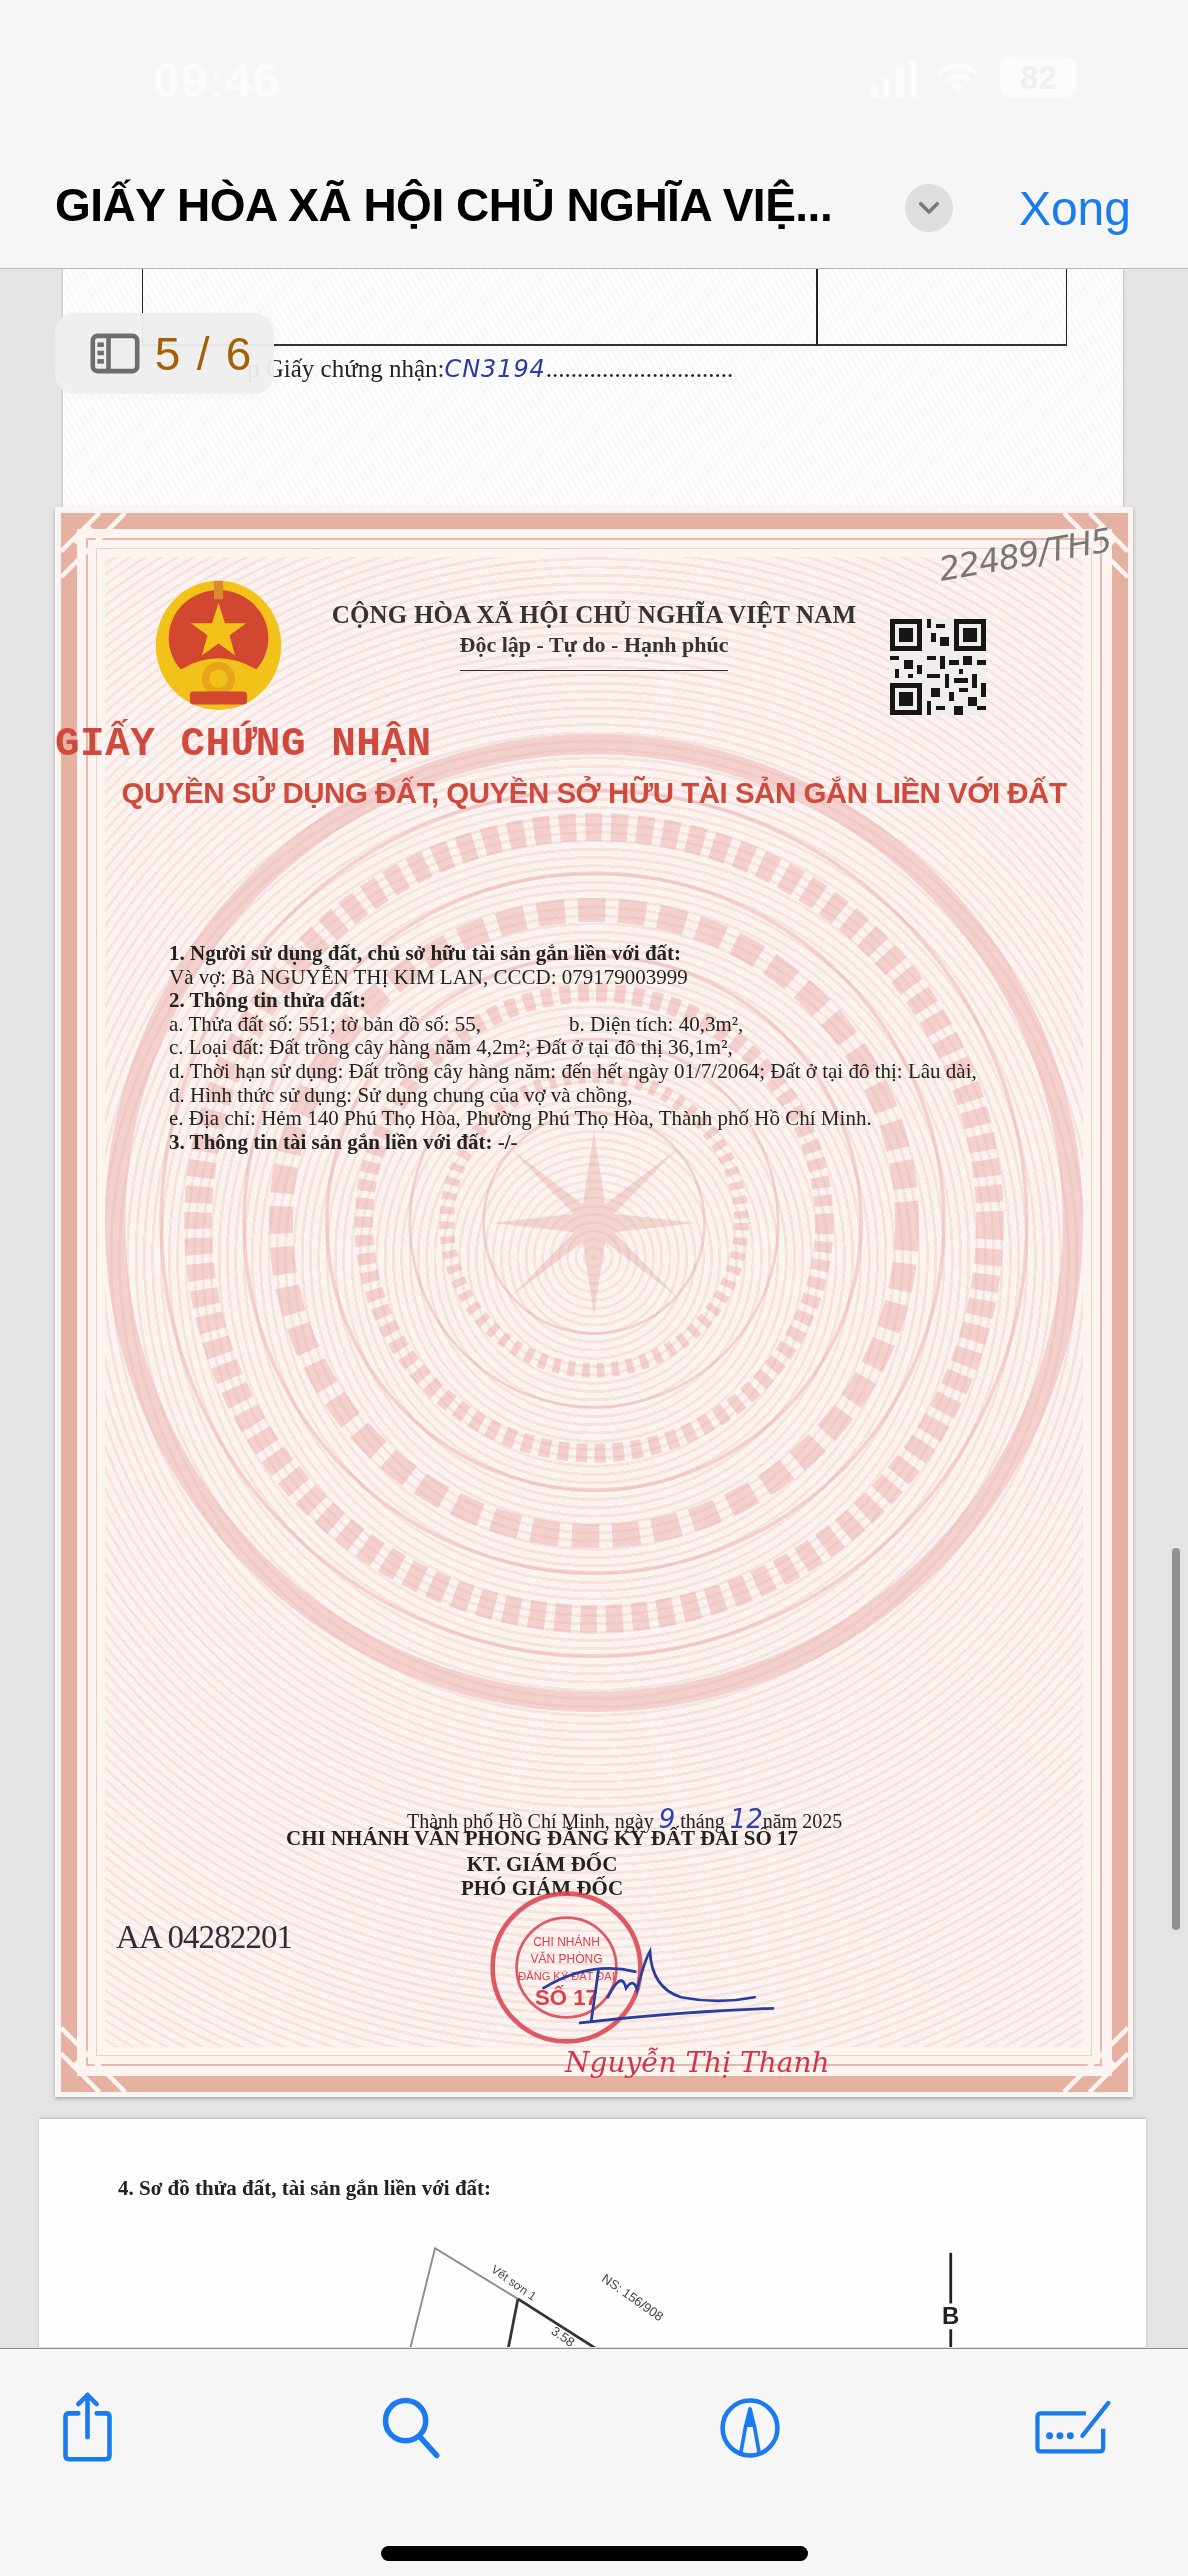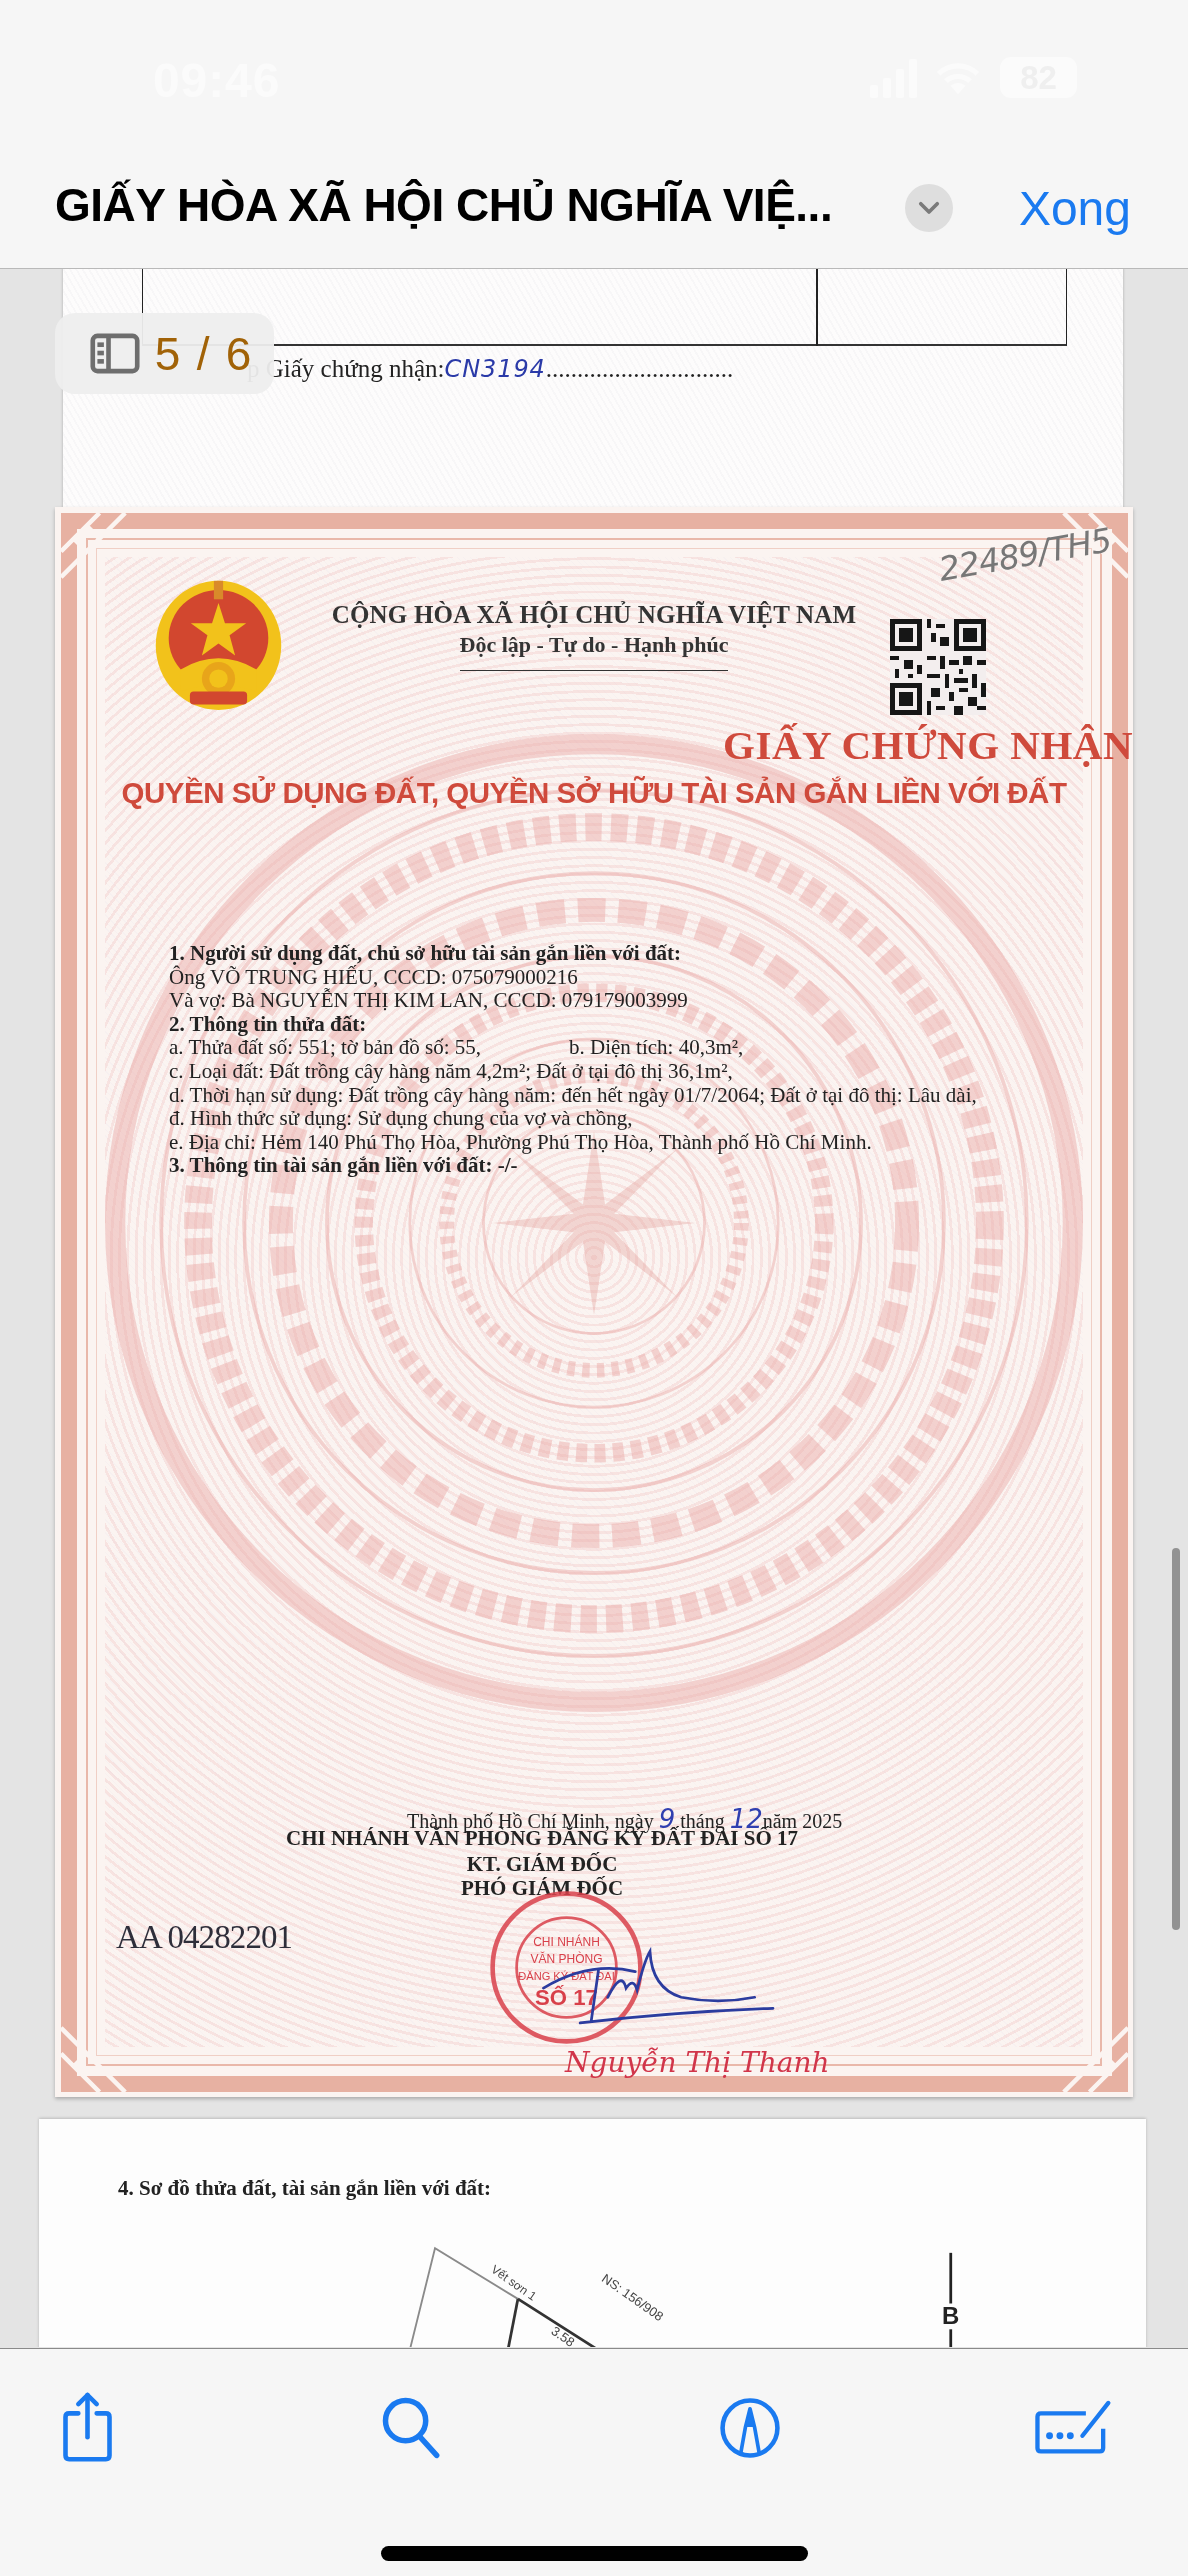--- a/index.html
+++ b/index.html
@@ -46,21 +46,21 @@
       repeating-radial-gradient(circle at 50% 47%, rgba(232,150,150,0.18) 0 2.8px, transparent 2.8px 8.3px),
       repeating-linear-gradient(45deg, rgba(200,200,230,0.08) 0 0.9px, transparent 0.9px 4.6px); }
   .drum { position: absolute; left: 50%; top: 45%; transform: translate(-50%,-50%); width: 1013px; height: 1013px; }
 
   .emblem { position: absolute; left: 98px; top: 70px; width: 131px; height: 135px; }
   .nation-line { position: absolute; left: 0; right: 0; top: 94px; text-align: center; font-family: "Liberation Serif", serif; font-size: 25px; font-weight: bold; color: #333; letter-spacing: 0.2px; }
   .motto-line { position: absolute; left: 0; right: 0; top: 125px; text-align: center; font-family: "Liberation Serif", serif; font-size: 22px; font-weight: bold; color: #333; }
   .motto-line span { border-bottom: 1.8px solid #333; padding-bottom: 13px; margin-top: 40px; }
   .qr { position: absolute; left: 835px; top: 112px; width: 96px; height: 96px; }
   .hand-number { position: absolute; left: 883px; top: 28px; font-family: "DejaVu Sans", sans-serif; font-style: italic; font-size: 33px; color: #777; transform: rotate(-10deg); letter-spacing: -0.9px; }
-  .cert-title { position: absolute; left: 0; right: 0; top: 214px; text-align: right; font-family: Liberation Serif, serif; font-size: 41px; font-weight: bold; color: #cf4a3c; letter-spacing: 0.5px; }
+  .cert-title { position: absolute; left: 0; right: 0; top: 214px; text-align: left; font-family: Liberation Mono, monospace; font-size: 41px; font-weight: bold; color: #cf4a3c; letter-spacing: 0.5px; }
   .cert-subtitle { position: absolute; left: 0; right: 0; top: 269px; text-align: center; font-family: "Liberation Sans", sans-serif; font-size: 29.5px; font-weight: bold; color: #cf4a3c; letter-spacing: -0.5px; }
 
   .cert-body { position: absolute; left: 114px; top: 435px; width: 884px; font-family: "Liberation Serif", serif; font-size: 21px; line-height: 23.6px; color: #222; }
   .cert-body .b { font-weight: bold; }
   .cert-body .row { white-space: nowrap; }
   .cert-body .gap { display: inline-block; width: 88px; }
 
   .sign-block { position: absolute; left: 0; right: 0; top: 1334px; }
   .sign-date { position: absolute; left: 352px; top: -37px; font-family: "Liberation Serif", serif; font-size: 20px; color: #222; white-space: nowrap; }
   .sign-date .hand { font-family: "DejaVu Sans", sans-serif; font-style: italic; color: #2f3fb0; font-size: 26px; }
@@ -229,21 +229,20 @@
           <rect x="20" y="14" width="1" height="3"></rect>
           <rect x="15" y="11" width="1" height="1"></rect>
       </g>
     </svg>
 
     <div class="cert-title">GIẤY CHỨNG NHẬN</div>
     <div class="cert-subtitle">QUYỀN SỬ DỤNG ĐẤT, QUYỀN SỞ HỮU TÀI SẢN GẮN LIỀN VỚI ĐẤT</div>
 
     <div class="cert-body">
       <div class="row b">1. Người sử dụng đất, chủ sở hữu tài sản gắn liền với đất:</div>
-      <div class="row">Ông VÕ TRUNG HIẾU, CCCD: 075079000216</div>
       <div class="row">Và vợ: Bà NGUYỄN THỊ KIM LAN, CCCD: 079179003999</div>
       <div class="row b">2. Thông tin thửa đất:</div>
       <div class="row"><span>a. Thửa đất số: 551; tờ bản đồ số: 55,</span><span class="gap"></span><span>b. Diện tích: 40,3m²,</span></div>
       <div class="row">c. Loại đất: Đất trồng cây hàng năm 4,2m²; Đất ở tại đô thị 36,1m²,</div>
       <div class="row">d. Thời hạn sử dụng: Đất trồng cây hàng năm: đến hết ngày 01/7/2064; Đất ở tại đô thị: Lâu dài,</div>
       <div class="row">đ. Hình thức sử dụng: Sử dụng chung của vợ và chồng,</div>
       <div class="row">e. Địa chỉ: Hẻm 140 Phú Thọ Hòa, Phường Phú Thọ Hòa, Thành phố Hồ Chí Minh.</div>
       <div class="row b">3. Thông tin tài sản gắn liền với đất: -/-</div>
     </div>
 

